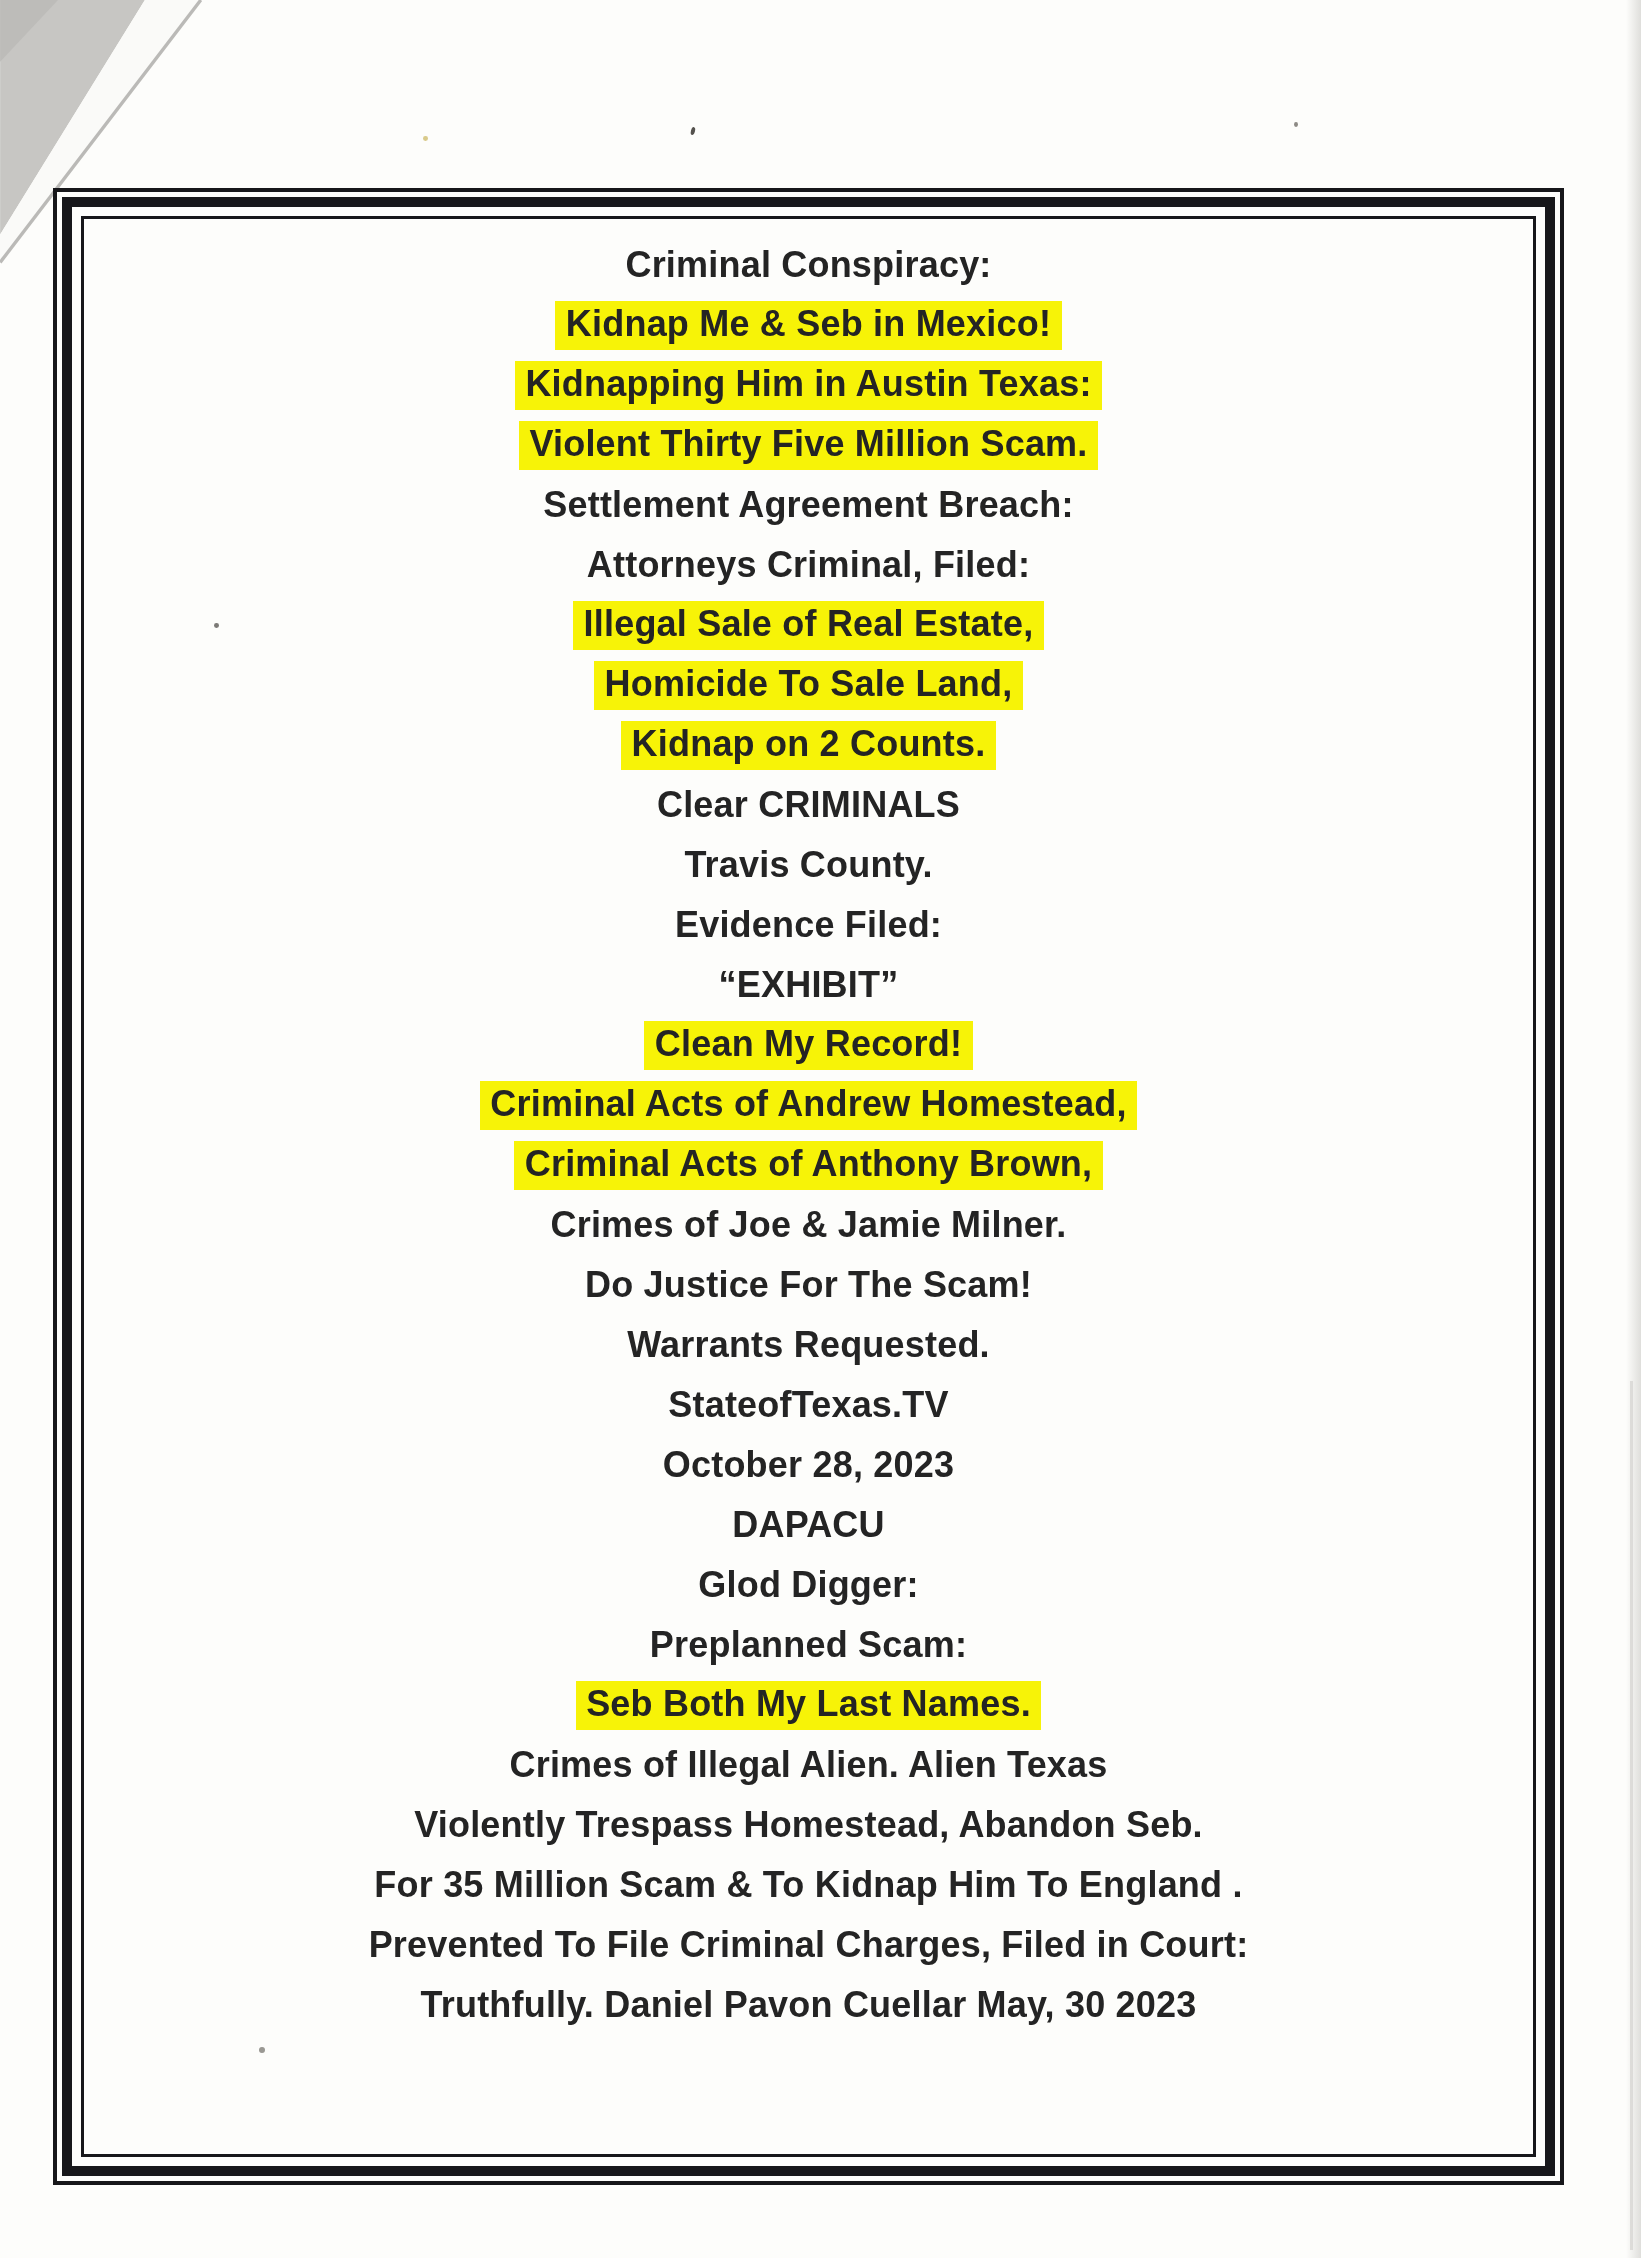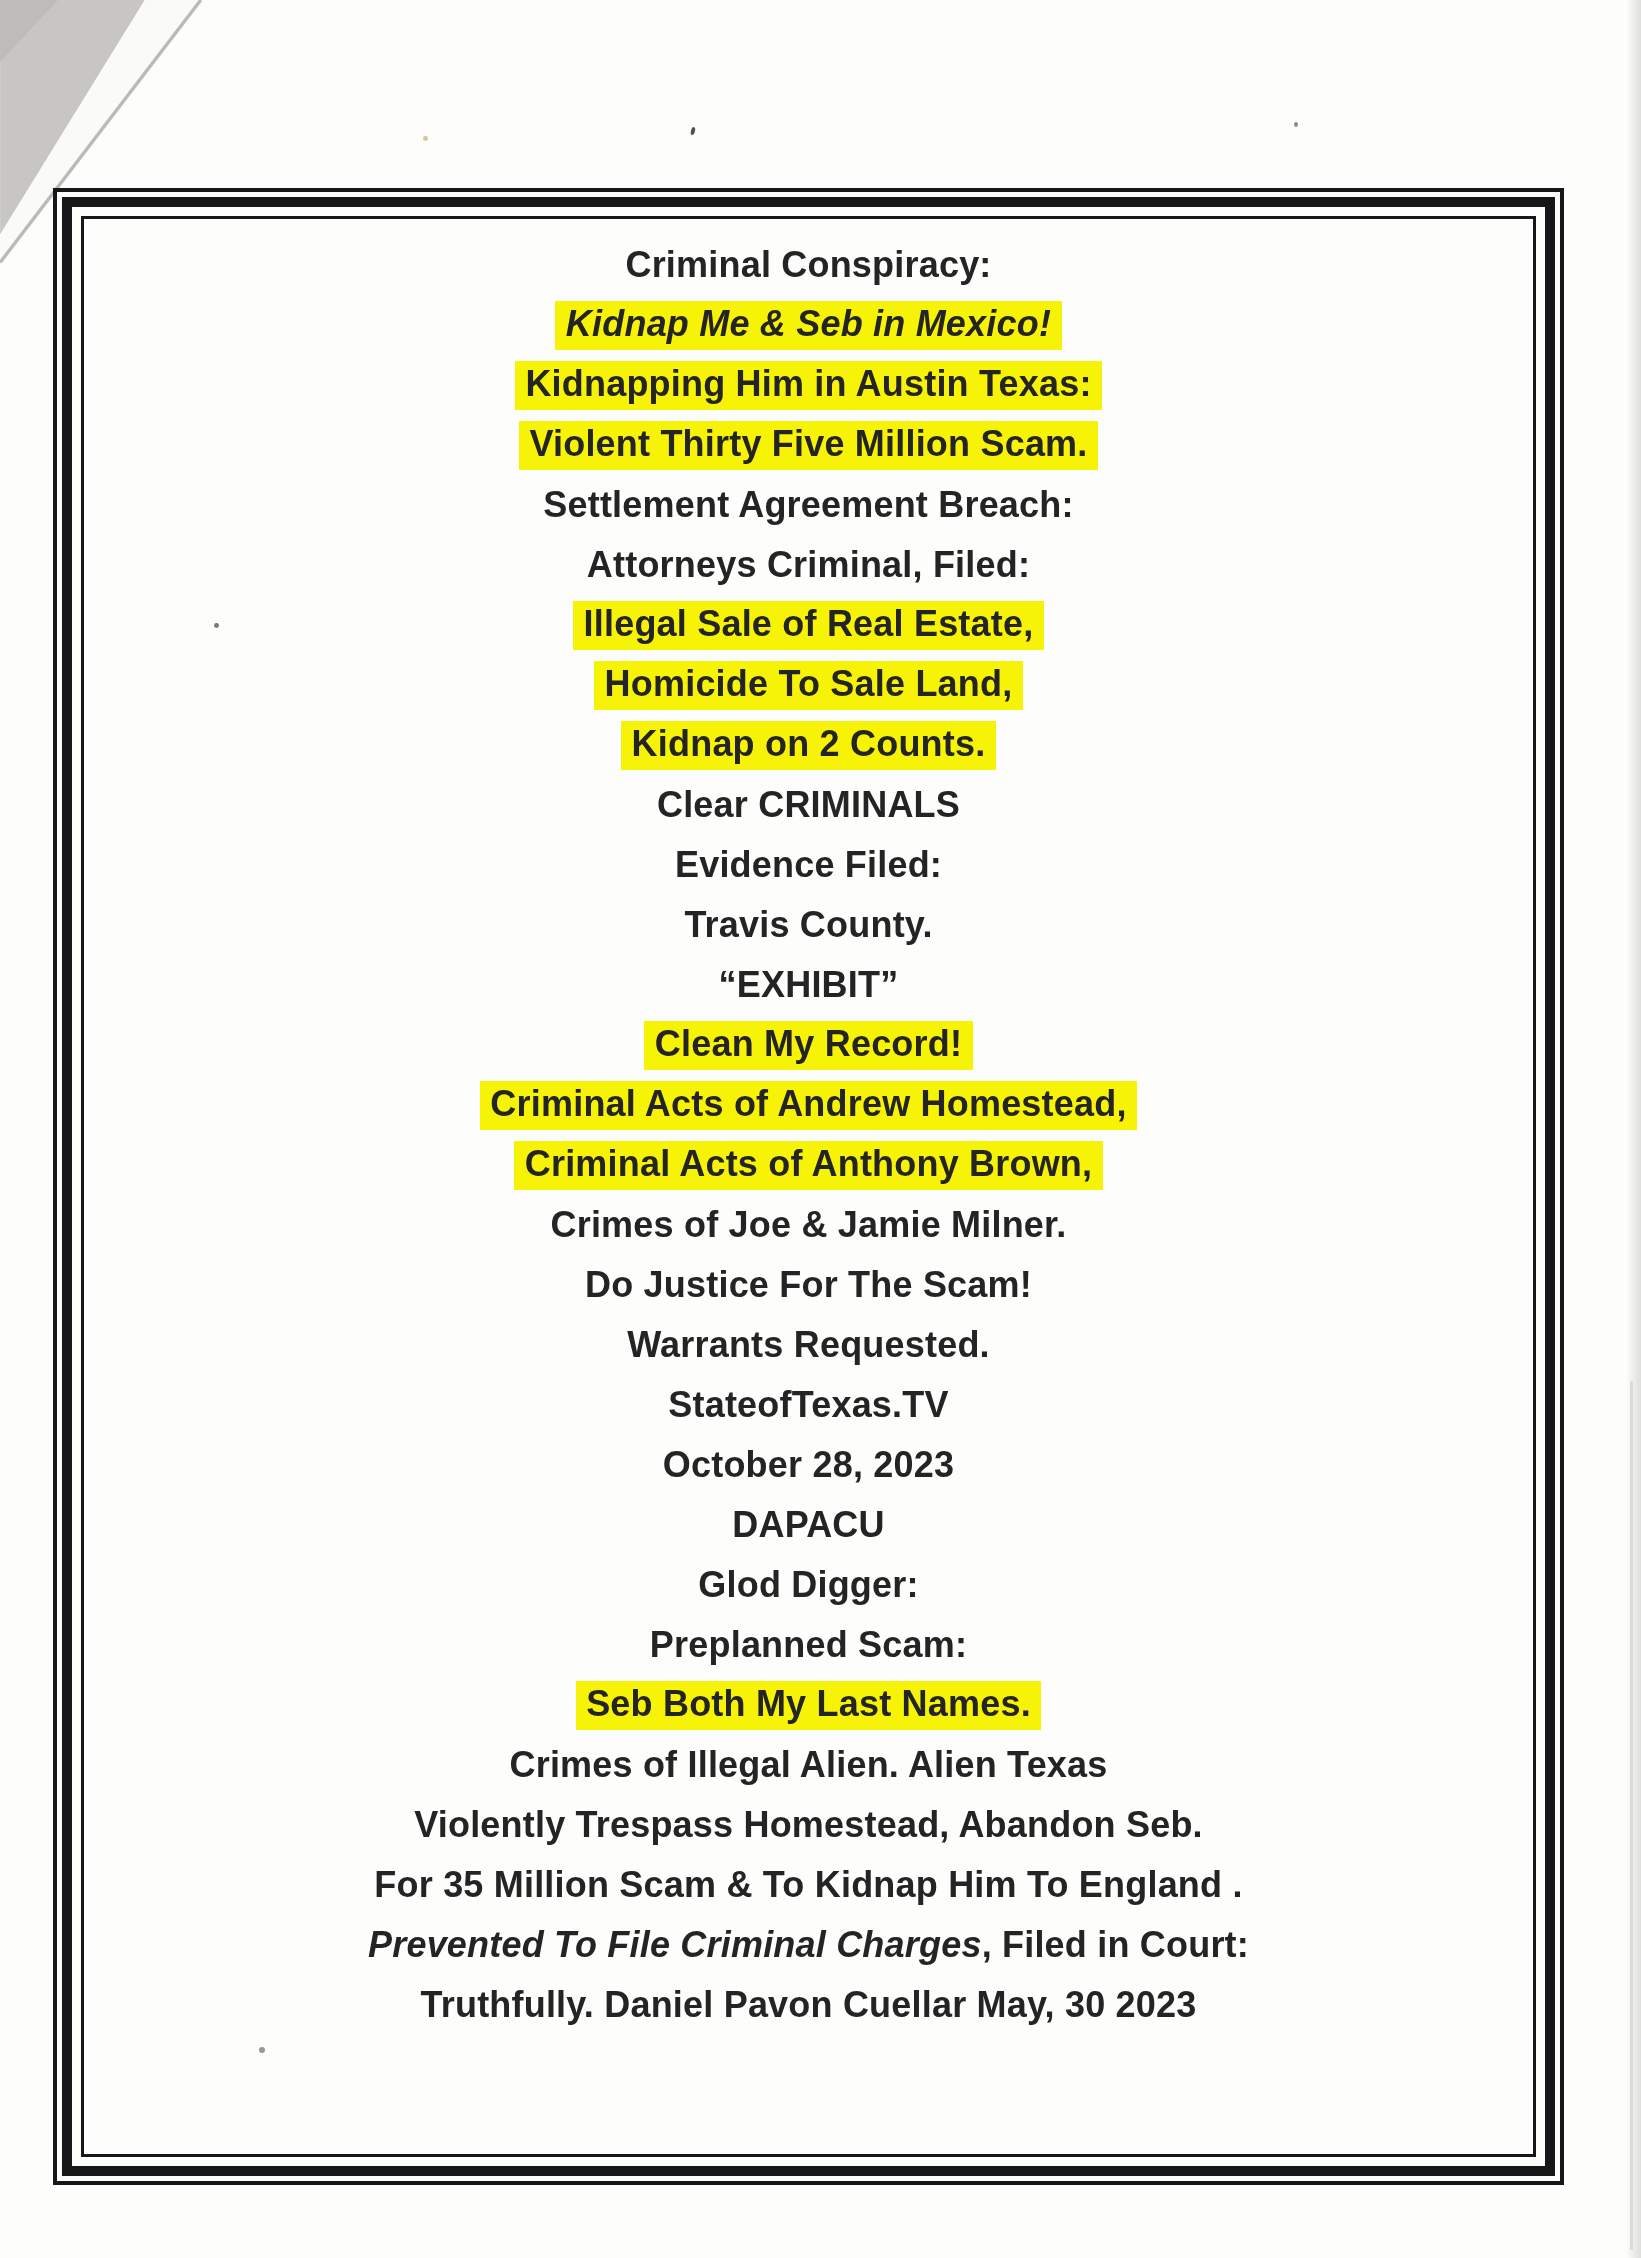--- a/index.html
+++ b/index.html
@@ -91,21 +91,20 @@
     font-size: 36px;
     color: var(--text, #242424);
     white-space: pre;
     letter-spacing: 0.2px;
   }
   .line-text.hl {
     background: var(--hl, #f7f307);
     padding: 1.9px 10.6px 4.8px 10.6px;
   }
   .it {
-    font-style: italic;
   }
   
   .speck {
     position: absolute;
     border-radius: 50%;
   }
   .speck-1 { left: 691px;  top: 127px;  width: 3.9px; height: 7.7px; background: #55524e; transform: rotate(14deg); }
   .speck-2 { left: 1294px; top: 122px;  width: 3.9px; height: 4.8px; background: #8d8a85; }
   .speck-3 { left: 214px;  top: 623px;  width: 4.8px; height: 4.8px; background: #7c7a76; }
   .speck-4 { left: 423px;  top: 136px;  width: 4.8px; height: 4.8px; background: #c9b45a; opacity: 0.7; }
@@ -160,24 +159,24 @@
             <div class="line">
               <span class="line-text hl"><span>Homicide To Sale Land,</span></span>
             </div>
             <div class="line">
               <span class="line-text hl"><span>Kidnap on 2 Counts.</span></span>
             </div>
             <div class="line">
               <span class="line-text"><span>Clear CRIMINALS</span></span>
             </div>
             <div class="line">
+              <span class="line-text"><span>Travis County.</span></span>
+            </div>
+            <div class="line">
               <span class="line-text"><span>Evidence Filed:</span></span>
-            </div>
-            <div class="line">
-              <span class="line-text"><span>Travis County.</span></span>
             </div>
             <div class="line">
               <span class="line-text"><span>“EXHIBIT”</span></span>
             </div>
             <div class="line">
               <span class="line-text hl"><span>Clean My Record!</span></span>
             </div>
             <div class="line">
               <span class="line-text hl"><span>Criminal Acts of Andrew Homestead,</span></span>
             </div>

